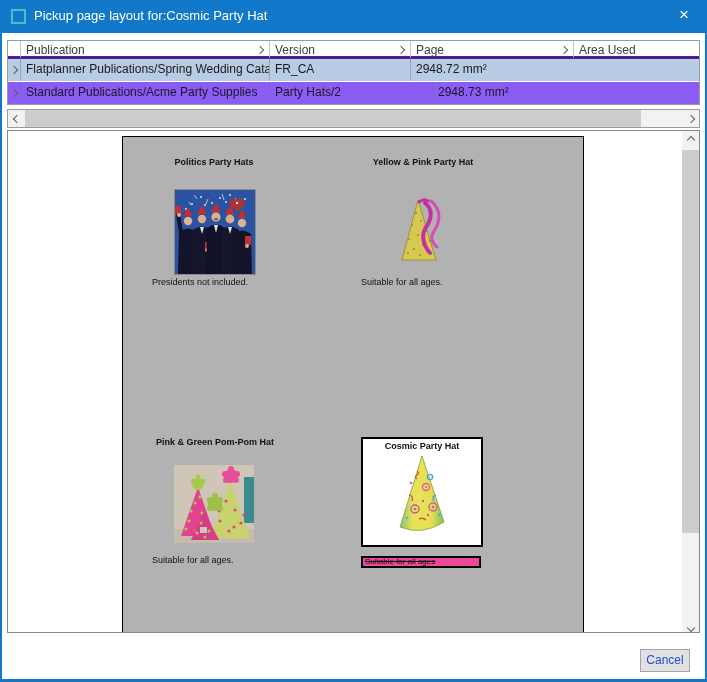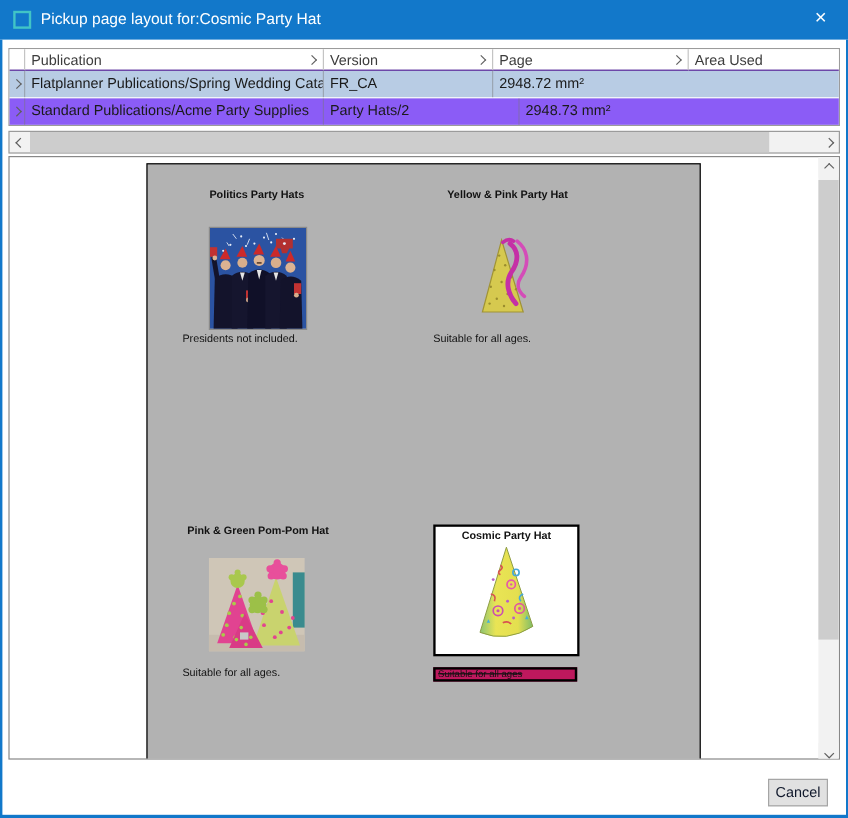--- a/index.html
+++ b/index.html
@@ -14,21 +14,21 @@
   .title-text { position:absolute; left:34px; top:0; height:47px; line-height:32px; color:#ffffff; font-size:13px; white-space:nowrap; }
   .close-btn { position:absolute; right:0; top:0; width:46px; height:32px; color:#ffffff; font-size:17px; text-align:center; line-height:30px; cursor:default; }
   
   .b-left   { position:absolute; left:0; top:33px; width:2px; height:649px; background:#1278ca; }
   .b-right  { position:absolute; right:0; top:33px; width:2px; height:649px; background:#1278ca; }
   .b-bottom { position:absolute; left:0; bottom:0; width:707px; height:3px; background:#1278ca; }
 
   
   .grid { position:absolute; left:7px; top:40px; width:693px; border:1px solid #9b9b9b; box-sizing:border-box; font-size:12px; color:#1a1a1a; background:#fff; }
   .grid-header { display:flex; height:18px; background:#ffffff; color:#3d3d3d; }
-  .gh-cell { position:relative; box-sizing:border-box; line-height:18px; padding-left:5px; border-right:1px solid #c4c4c4; border-bottom:1px solid #4c1d95; overflow:hidden; white-space:nowrap; }
+  .gh-cell { position:relative; box-sizing:border-box; line-height:18px; padding-left:5px; border-right:1px solid #c4c4c4; border-bottom:3px solid #4c1d95; overflow:hidden; white-space:nowrap; }
   .grid-row { display:flex; height:22px; border-bottom:1px solid #ffffff; }
   .grid-row:last-child { border-bottom:none; }
   .row-selected { background:#b8cce4; }
   .row-alt { background:#8b5cf6; }
   .gr-cell { box-sizing:border-box; line-height:21px; padding-left:5px; border-right:1px solid rgba(120,120,120,0.45); overflow:hidden; white-space:nowrap; }
   .c-sel  { width:13px; padding-left:3px; }
   .c-pub  { width:249px; }
   .c-ver  { width:141px; }
   .c-page { width:163px; }
   .c-area { flex:1; border-right:none; }
@@ -58,25 +58,25 @@
   .q-title { position:absolute; width:140px; text-align:center; font-size:9px; font-weight:bold; color:#111; white-space:nowrap; }
   .q-caption { position:absolute; font-size:9px; color:#111; white-space:nowrap; }
   .t-tl { left:21px; top:20px; }  .t-tr { left:230px; top:20px; }  .t-bl { left:22px; top:300px; }
   .cap-tl { left:29px; top:140px; } .cap-tr { left:238px; top:140px; } .cap-bl { left:29px; top:418px; }
   .img-politics { position:absolute; left:51px; top:52px; width:80px; height:84px; border:1px solid #8a8a8a; }
   .img-yellowpink { position:absolute; left:276px; top:60px; width:52px; height:66px; }
   .img-pompom { position:absolute; left:51px; top:328px; width:80px; height:78px; }
   .cosmic-box { position:absolute; left:238px; top:300px; width:118px; height:106px; background:#ffffff; border:2px solid #000000; text-align:center; }
   .cosmic-title { font-size:9px; font-weight:bold; color:#111; margin-top:2px; white-space:nowrap; }
   .cosmic-box svg { display:block; margin:2px auto 0 auto; }
-  .cosmic-caption-box { position:absolute; left:238px; top:419px; width:114px; height:8px; background:#be185d; border:2px solid #000000; font-size:8px; line-height:8px; padding-left:2px; overflow:hidden; text-align:left; text-decoration:line-through; color:#111; white-space:nowrap; }
+  .cosmic-caption-box { position:absolute; left:238px; top:419px; width:114px; height:8px; background:#ec4899; border:2px solid #000000; font-size:8px; line-height:8px; padding-left:2px; overflow:hidden; text-align:left; text-decoration:line-through; color:#111; white-space:nowrap; }
 
   
   .btn-use { position:absolute; left:533px; top:649px; width:92px; height:23px; background:#e9e9e9; border:2px solid #0078d7; box-sizing:border-box; font-size:12px; text-align:center; line-height:18px; color:#000; }
-  .btn-cancel { position:absolute; left:640px; top:649px; width:50px; height:23px; background:#e1e1e1; border:1px solid #a5a5a5; box-sizing:border-box; font-size:12px; text-align:center; line-height:20px; color:#0f172a; }
+  .btn-cancel { position:absolute; left:640px; top:649px; width:50px; height:23px; background:#e1e1e1; border:1px solid #a5a5a5; box-sizing:border-box; font-size:12px; text-align:center; line-height:20px; color:#1d4ed8; }
 </style>
 </head>
 <body>
 
 <div class="dialog">
 
   <div class="titlebar">
     <span class="app-icon"></span>
     <span class="title-text">Pickup page layout for:Cosmic Party Hat</span>
     <span class="close-btn"><span>×</span></span>

